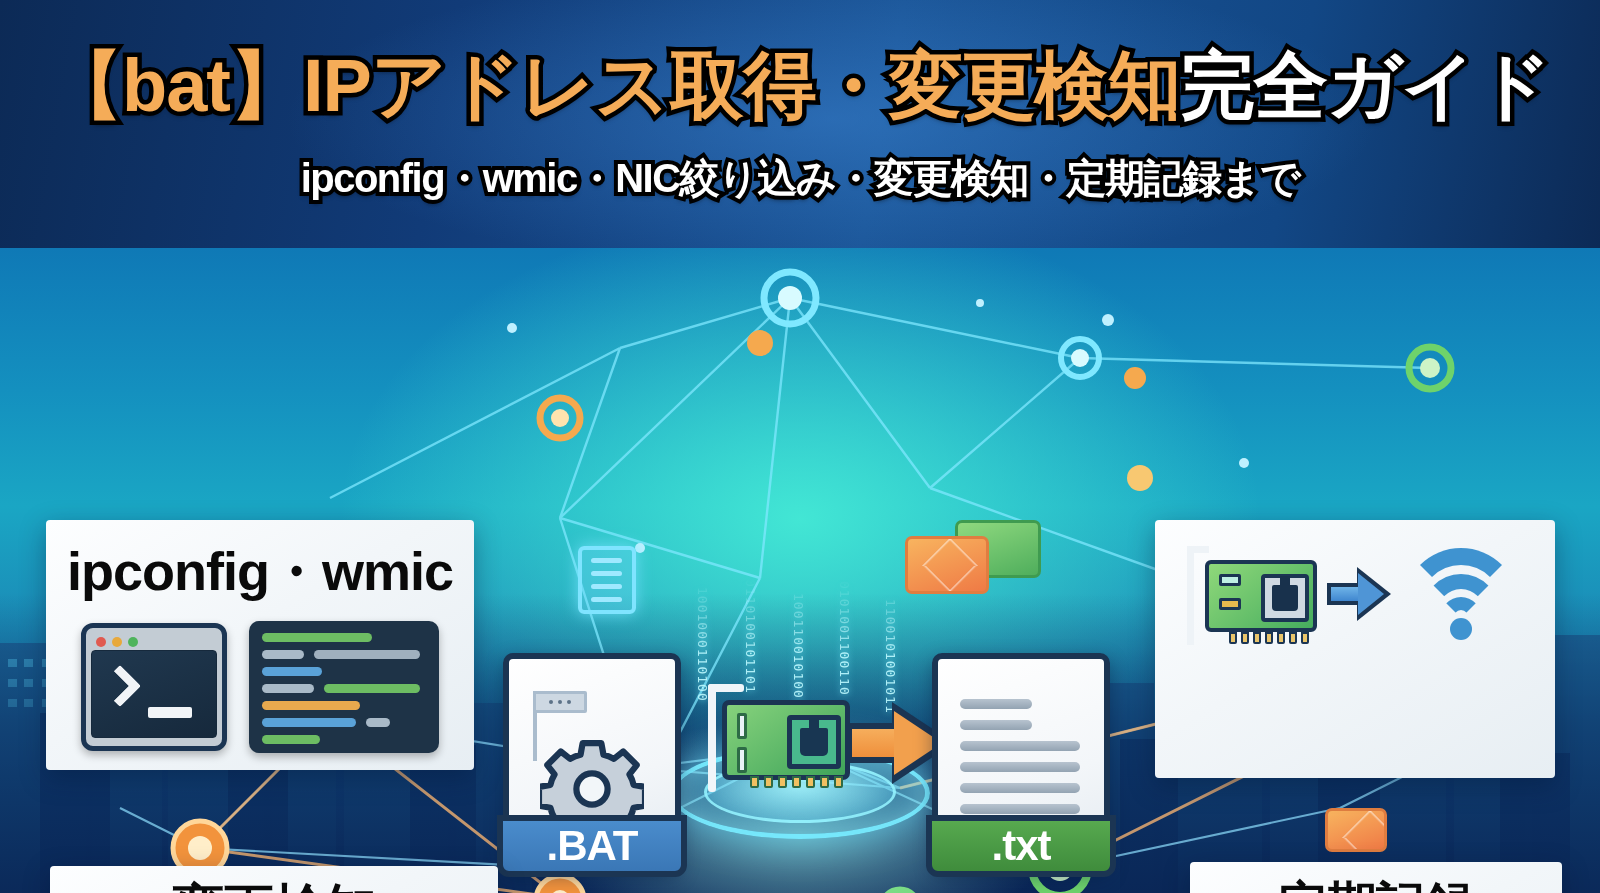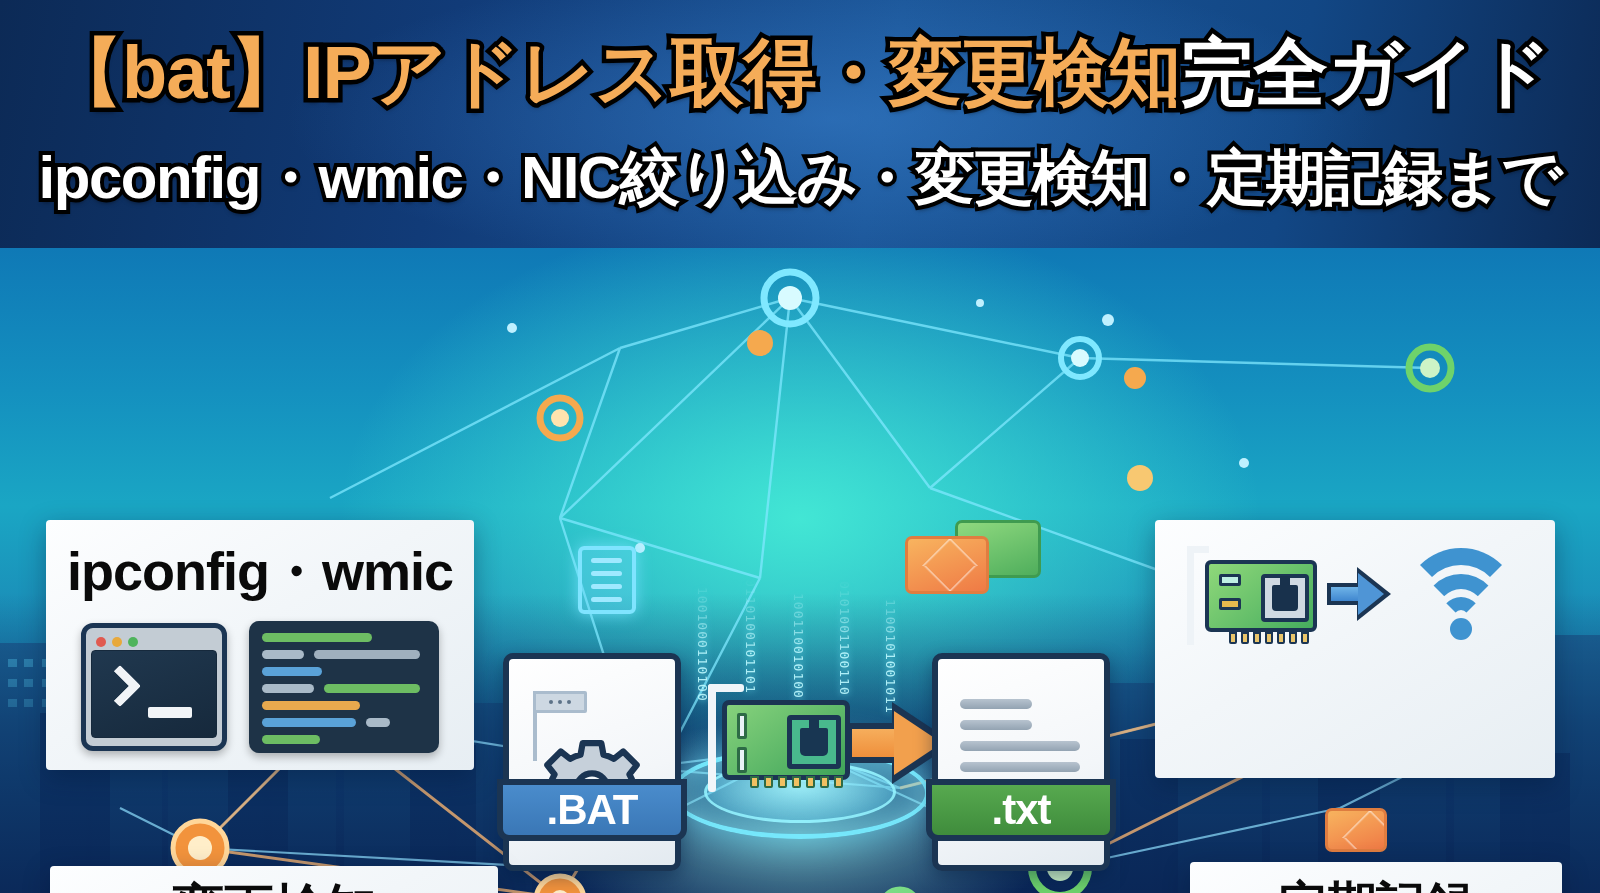--- a/index.html
+++ b/index.html
@@ -23,21 +23,21 @@
   .title1 {
     font-size:74px; font-weight:bold; line-height:1.04; white-space:nowrap;
     letter-spacing:-1px;
     -webkit-text-stroke:9px #000; paint-order:stroke fill;
     text-shadow:0 4px 5px rgba(0,0,0,.55);
   }
   .title1 .o { color:#F5AC58; }
   .title1 .w { color:#ffffff; }
   .title2 {
     margin-top:26px;
-    font-size:60px; font-weight:bold; color:#ffffff; white-space:nowrap;
+    font-size:40px; font-weight:bold; color:#ffffff; white-space:nowrap;
     letter-spacing:-1.5px;
     -webkit-text-stroke:8px #000; paint-order:stroke fill;
     text-shadow:0 4px 5px rgba(0,0,0,.55);
   }
 
   
   .body-bg{
     position:absolute; left:0; top:248px; width:1600px; height:645px; overflow:hidden;
     background:
       radial-gradient(ellipse 640px 430px at 50% 42%, rgba(70,236,214,.92), rgba(70,236,214,0) 72%),
@@ -137,21 +137,21 @@
     border-color:#2f82c4 transparent transparent transparent; border-radius:50%/100% 100% 0 0; }
   .wifi .a1{ top:4px;  width:116px; height:58px; border-width:17px 17px 0 17px; border-top-color:#3f93d0;}
   .wifi .a2{ top:30px; width:78px;  height:40px; border-width:15px 15px 0 15px; border-top-color:#3f93d0;}
   .wifi .a3{ top:53px; width:42px;  height:22px; border-width:13px 13px 0 13px; border-top-color:#3f93d0;}
   .wifi .dotw{ position:absolute; left:50%; top:74px; transform:translateX(-50%);
     width:22px; height:22px; border-radius:50%; background:#3f93d0; border:0; }
   .tr-labels{ display:flex; width:100%; justify-content:space-around; margin-top:2px; }
   .tr-labels div{ font-size:38px; font-weight:bold; color:#0a0a0a; }
 
   
-  .file{ position:absolute; width:178px; height:182px; }
+  .file{ position:absolute; width:178px; height:218px; }
   .file .page{ position:absolute; left:0; top:0; width:178px; height:218px; border-radius:10px;
     background:linear-gradient(160deg,#ffffff 0%,#f3f6f9 60%,#e3eaf0 100%);
     border:6px solid #1b3553; box-shadow:0 6px 18px rgba(0,25,60,.4); overflow:hidden;}
   .file .fold{ position:absolute; right:-3px; top:-3px; width:0; height:0; }
   .file .band{ position:absolute; left:-6px; bottom:-6px; width:190px; height:62px;
     border:6px solid #1b3553; border-radius:0 0 12px 12px; display:flex; align-items:center; justify-content:center;
     font-size:42px; font-weight:bold; color:#fff; letter-spacing:-1px; }
   .file-bat{ left:503px; top:405px; }
   .file-bat .band{ background:linear-gradient(180deg,#4a8ccc,#3a77b6); }
   .file-txt{ left:932px; top:405px; }

